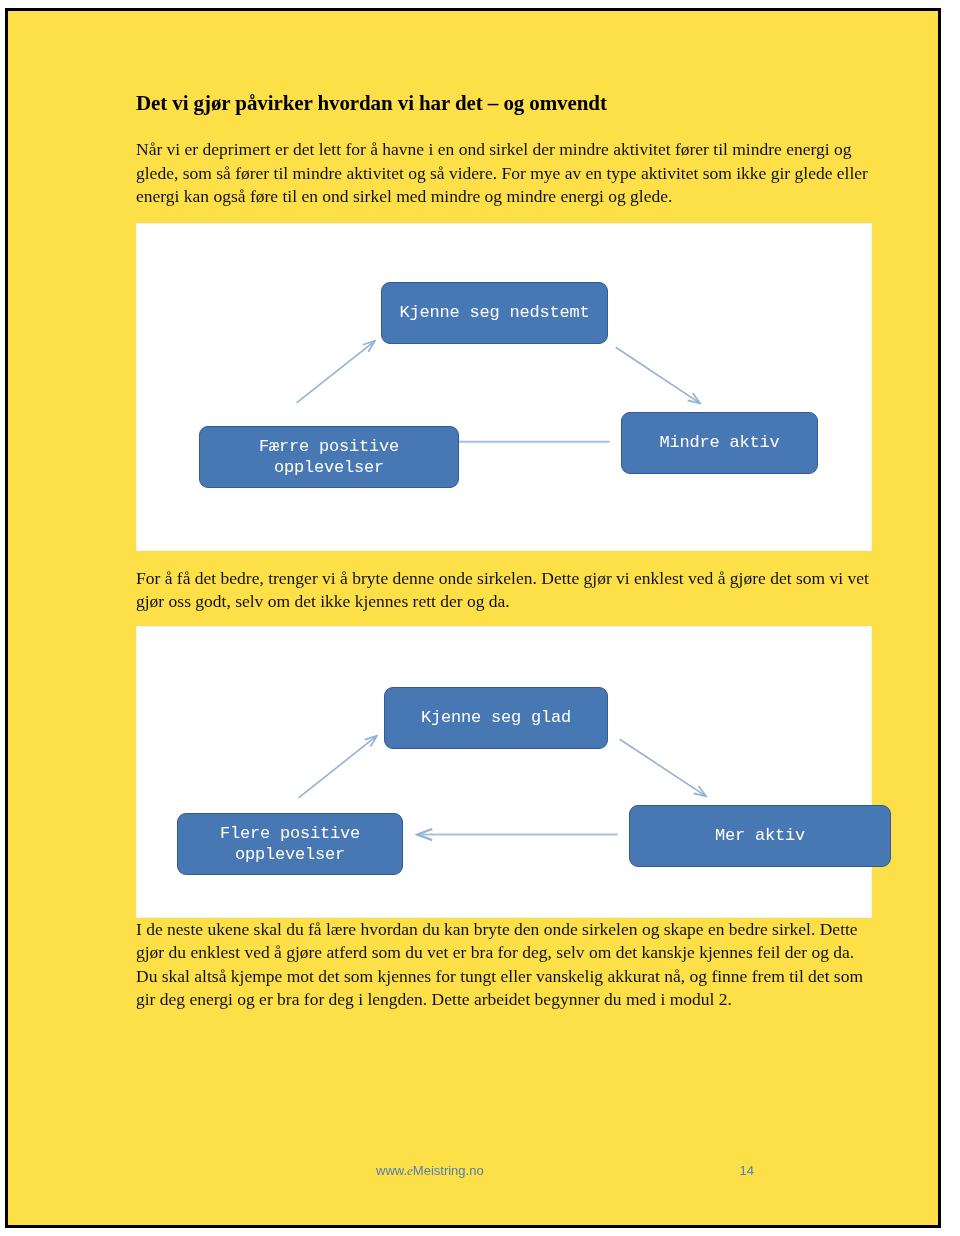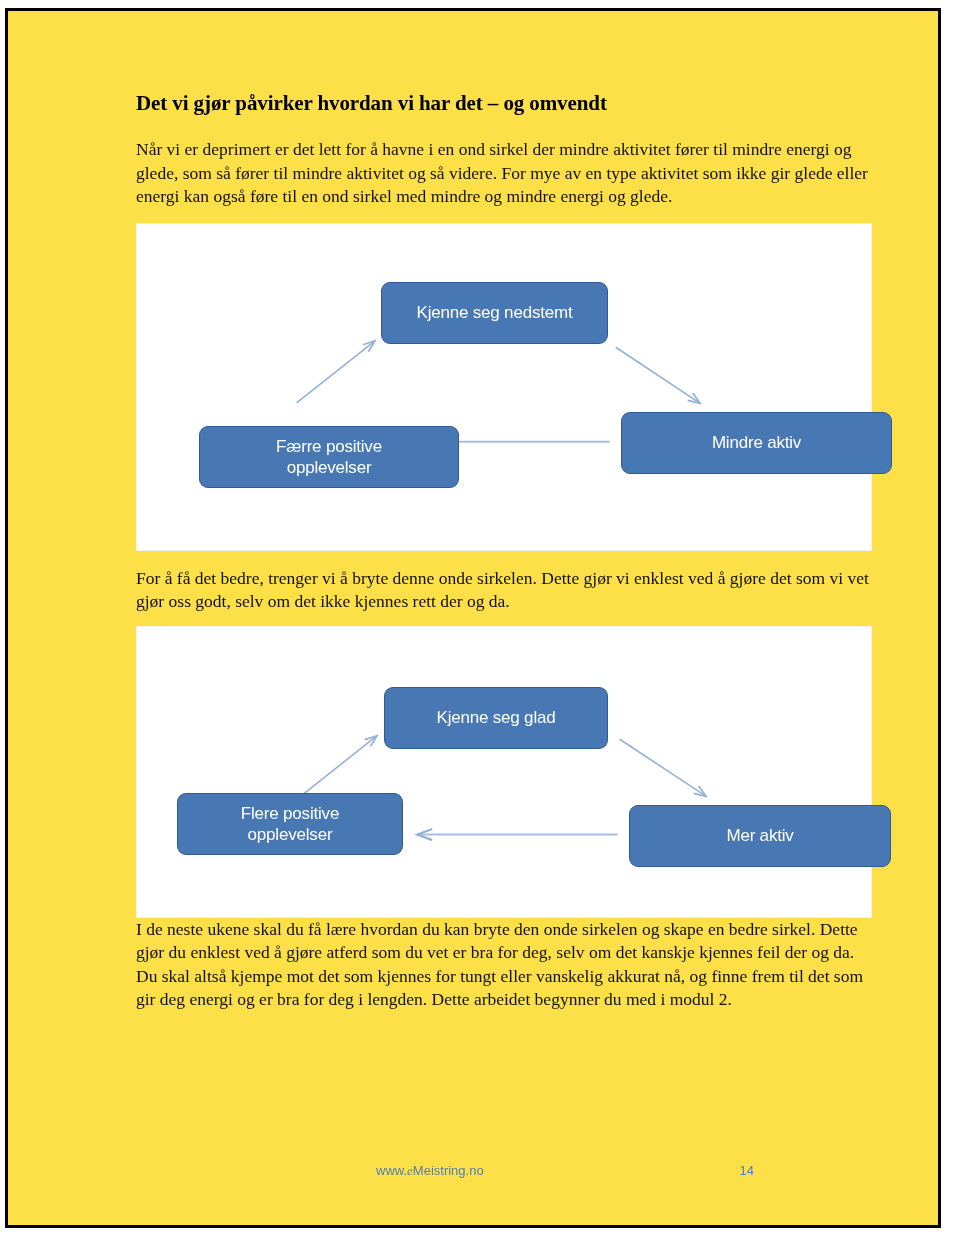--- a/index.html
+++ b/index.html
@@ -81,35 +81,35 @@
     position: absolute;
     background: #4878b4;
     border: 1.6px solid #2f5a96;
     border-radius: 9px;
     box-sizing: border-box;
     display: flex;
     align-items: center;
     justify-content: center;
     text-align: center;
     color: #ffffff;
-    font-family: Liberation Sans, sans-serif;
+    font-family: Liberation Mono, monospace;
     font-size: 17px;
     line-height: 21px;
     letter-spacing: -0.2px;
     padding: 2px 6px;
   }
 
   
   .f1-top    { left: 244px; top:  58px; width: 227px; height: 62px; }
   .f1-left   { left:  38px; top: 202px; width: 260px; height: 62px; margin-left: 24px; }
-  .f1-right  { left: 484px; top: 188px; width: 271px; height: 62px; }
+  .f1-right  { left: 484px; top: 188px; width: 197px; height: 62px; }
 
   
   .f2-top    { left: 247px; top:  60px; width: 224px; height: 62px; }
-  .f2-left   { left:  40px; top: 166px; width: 226px; height: 62px; }
+  .f2-left   { left:  40px; top: 186px; width: 226px; height: 62px; }
   .f2-right  { left: 492px; top: 178px; width: 262px; height: 62px; }
 
   
   #footer {
     position: absolute;
     left: 128px;
     top: 1152px;
     width: 740px;
     display: flex;
     align-items: baseline;

